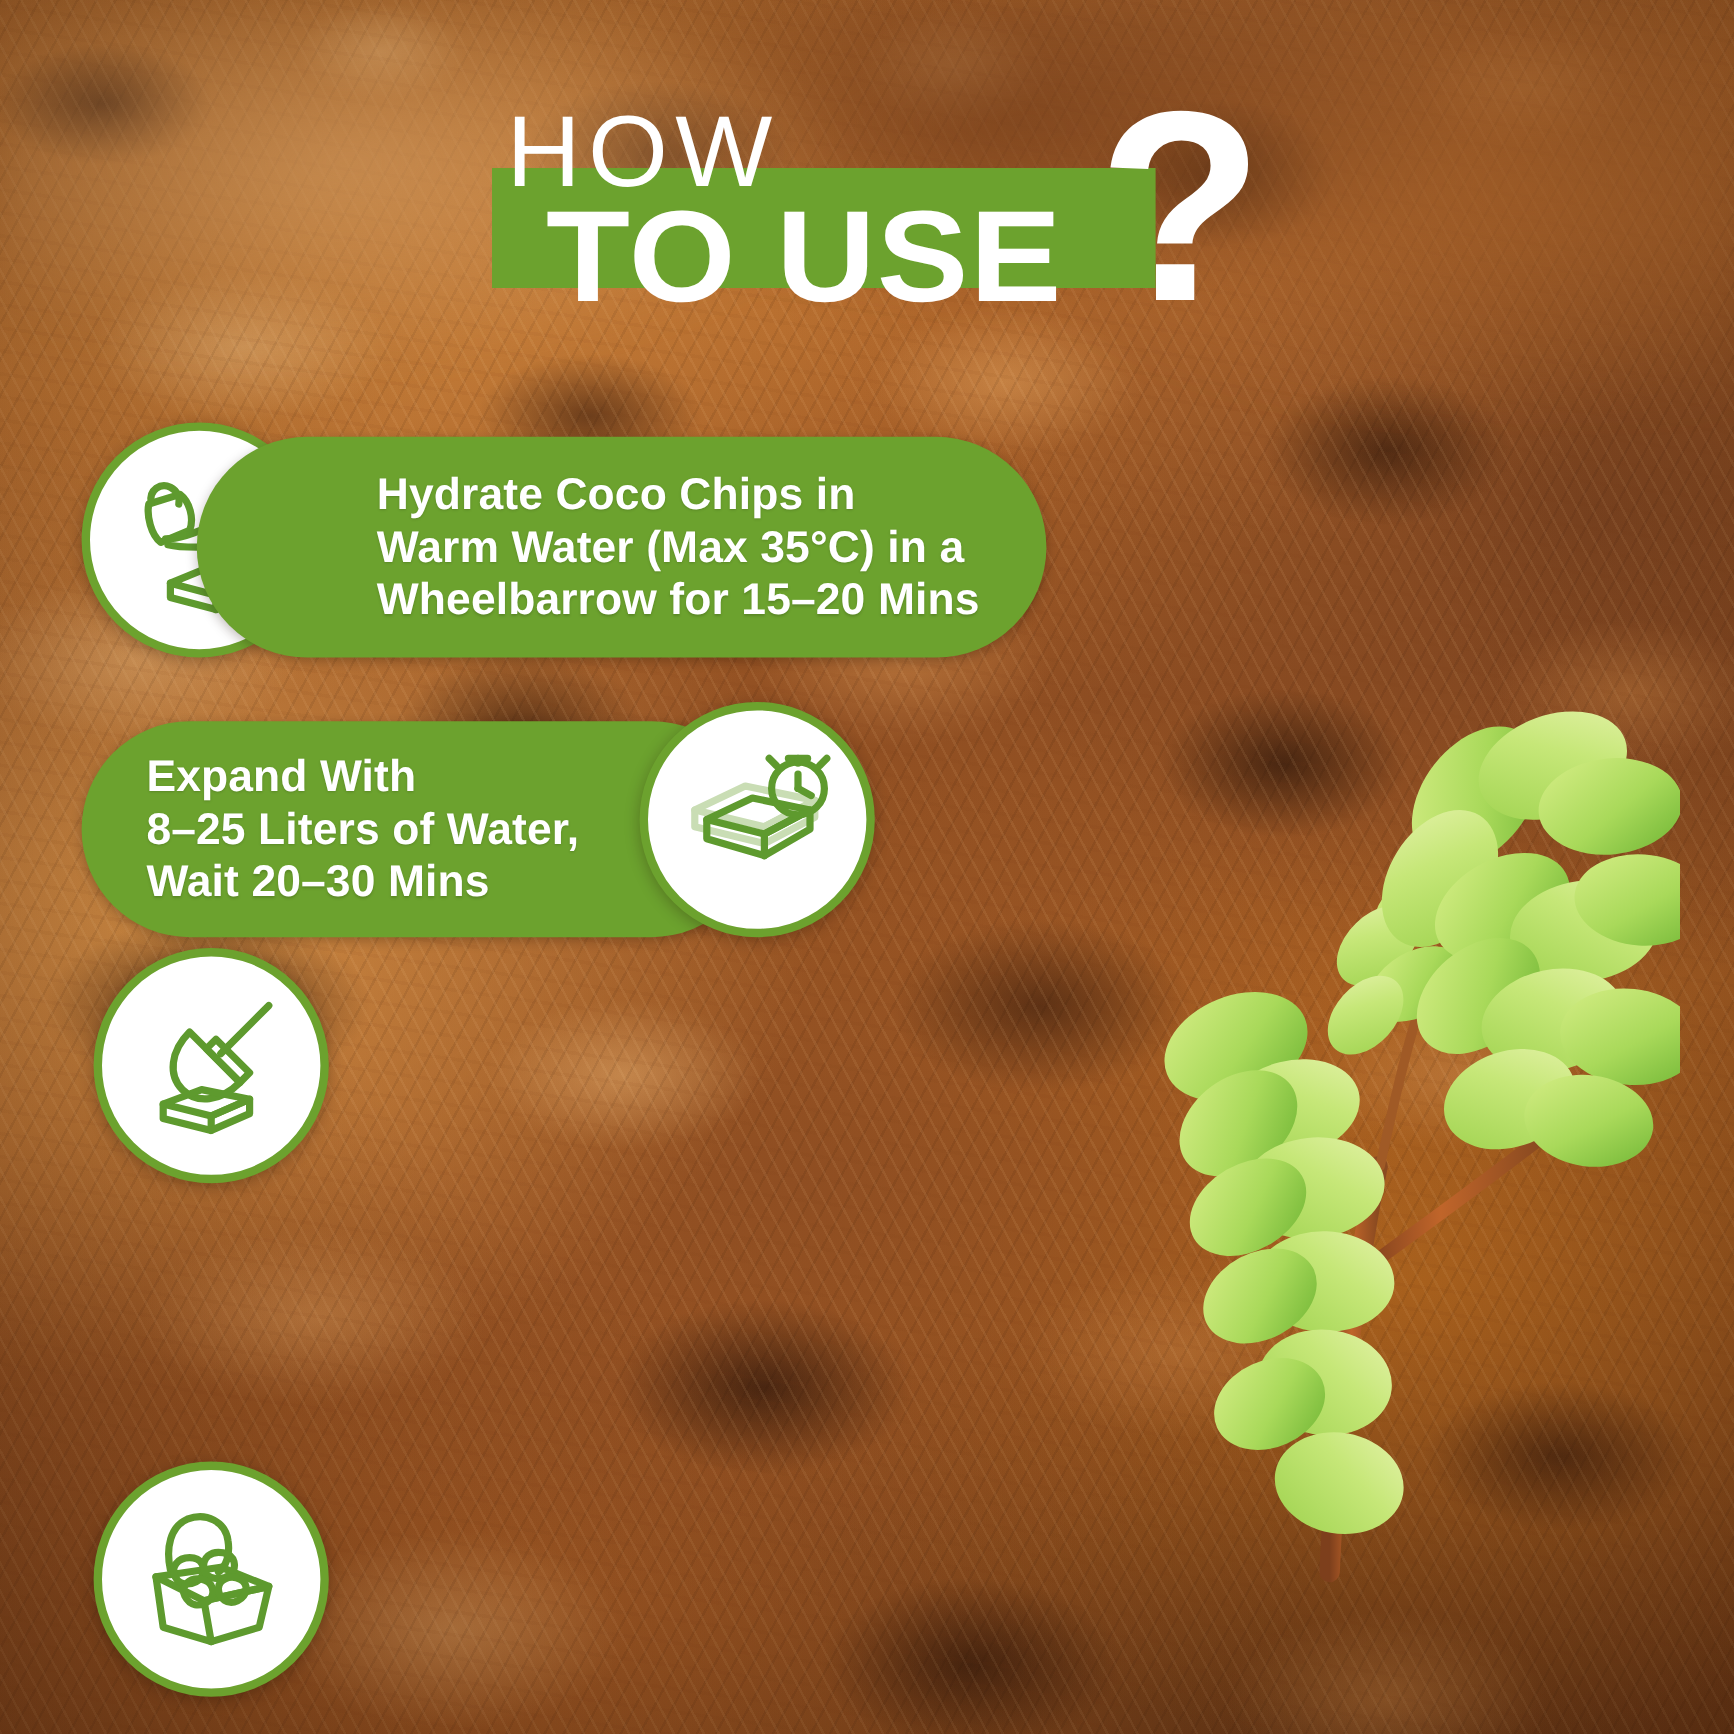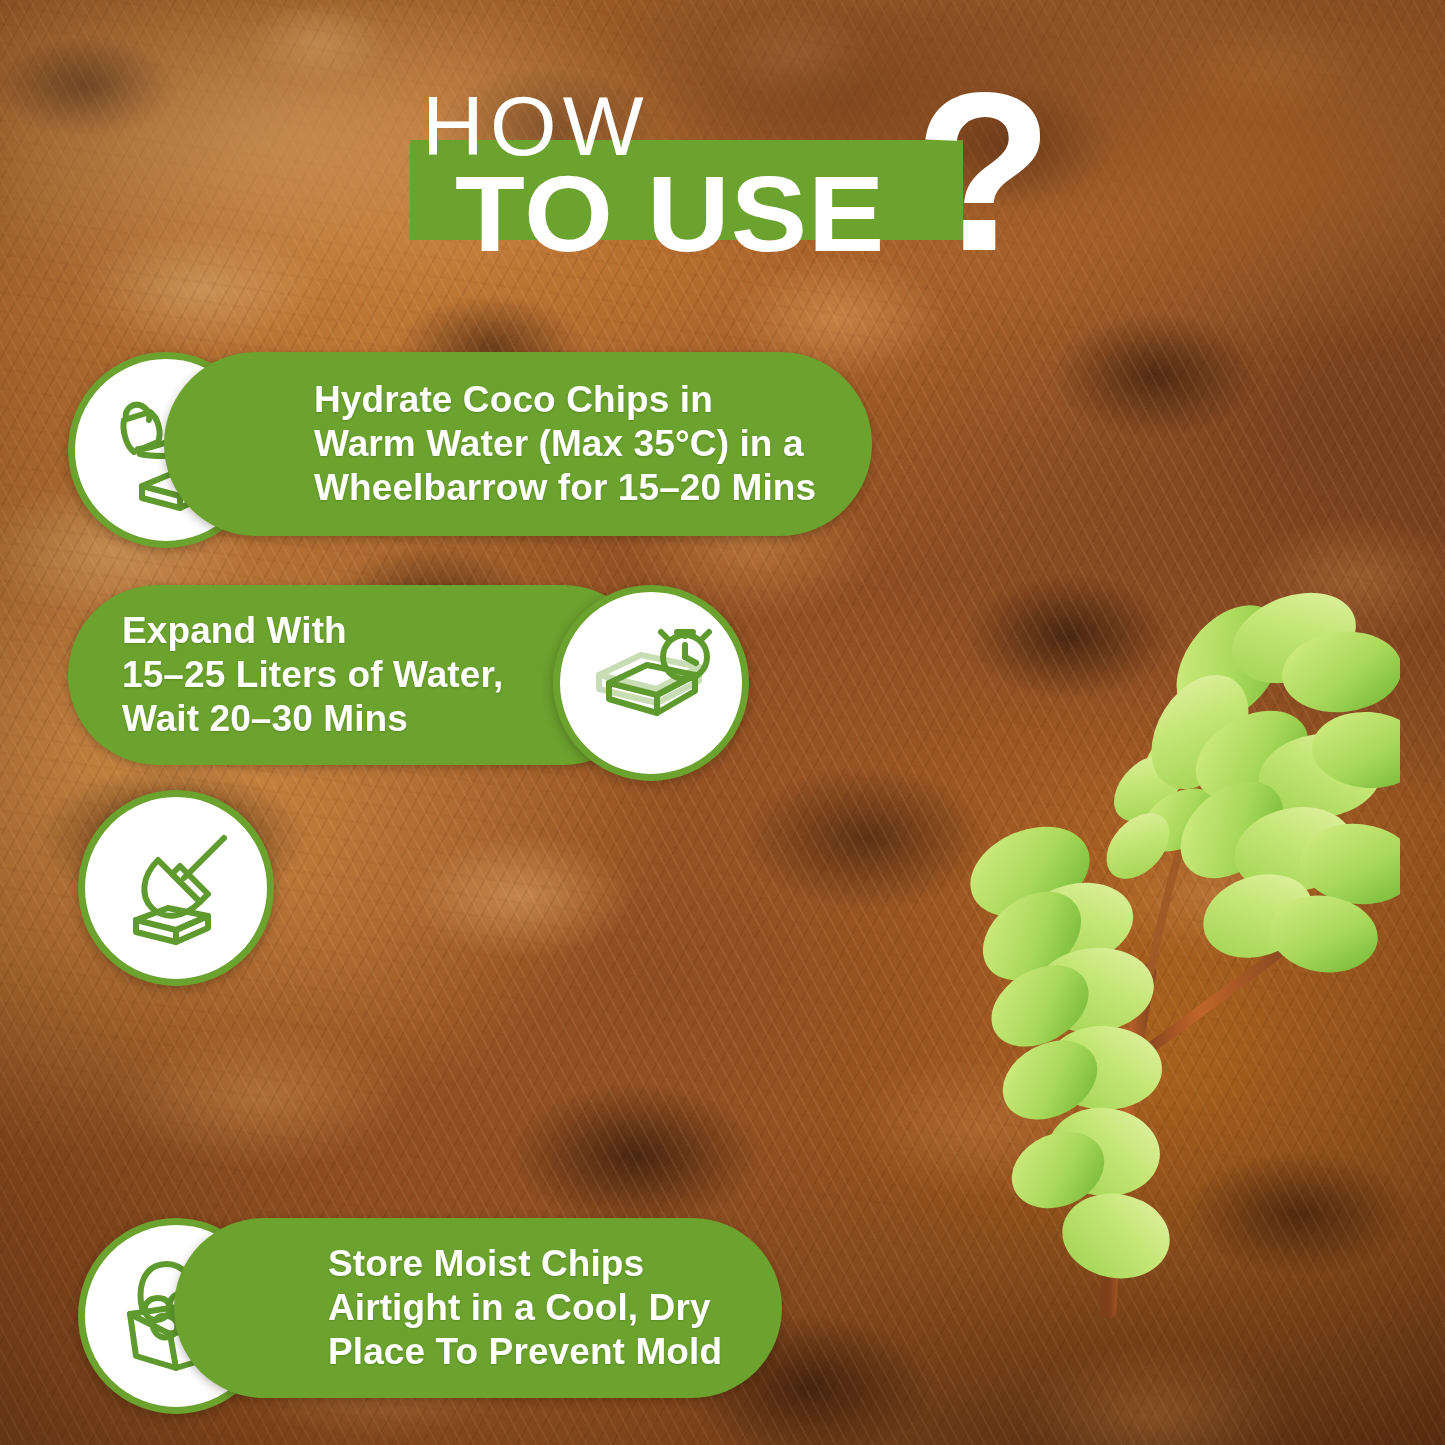--- a/index.html
+++ b/index.html
@@ -101,21 +101,21 @@
     font-family:"Liberation Sans","DejaVu Sans",sans-serif;
     transform:scaleX(1.06);transform-origin:left center;
   }
   .head-q{
     position:absolute;left:915px;top:72px;
     font-size:226px;line-height:200px;font-weight:bold;color:#ffffff;
     font-family:"Liberation Sans","DejaVu Sans",sans-serif;
   }
 
   
-  .step{position:absolute;display:flex;align-items:flex-start;}
+  .step{position:absolute;display:flex;align-items:flex-end;}
   .pill{
     background:#6CA22E;
     border-radius:999px;
     display:flex;align-items:center;
     box-shadow:0 3px 10px rgba(30,14,4,.28);
   }
   .pill-text{
     color:#FFFFFF;
     font-weight:bold;
     font-size:37px;
@@ -280,21 +280,21 @@
         <path class="ico" d="M90 13 L106 13"></path>
         <path class="ico" d="M98 13 L98 17"></path>
         <path class="ico" d="M80 19 L74 13"></path>
         <path class="ico" d="M116 19 L122 13"></path>
         <path class="ico" stroke-width="5" d="M98 38 L98 26"></path>
         <path class="ico" stroke-width="5" d="M98 38 L109 44"></path>
       </svg>
     </div>
     <div class="pill">
       <div class="pill-text">Expand With
-15–25 Liters of Water,
+8–25 Liters of Water,
 Wait 20–30 Mins</div>
     </div>
   </div>
 
   <div class="step order-icon-first" id="row3">
     <div class="badge">
       <svg viewBox="0 0 128 128" xmlns="http://www.w3.org/2000/svg">
 
         <path class="ico" d="M112 14 L72 54"></path>
 
@@ -318,20 +318,15 @@
         <path class="ico" d="M18 62 L72 54 L112 70 L58 82 Z"></path>
         <path class="ico" d="M18 62 L24 104 L64 116 L58 82"></path>
         <path class="ico" d="M58 82 L112 70 L104 104 L64 116"></path>
 
         <path class="ico" d="M34 62 C30 54 36 46 46 46 C56 46 60 54 56 62 C50 70 38 70 34 62 Z"></path>
         <path class="ico" d="M58 56 C56 46 64 40 74 42 C84 44 86 54 80 60 C72 66 60 64 58 56 Z"></path>
         <path class="ico" d="M42 78 C38 70 46 62 56 64 C66 66 68 76 62 82 C54 88 46 86 42 78 Z"></path>
         <path class="ico" d="M70 72 C70 64 80 60 88 64 C96 68 94 78 86 82 C78 86 70 80 70 72 Z"></path>
       </svg>
     </div>
-    <div class="pill">
-      <div class="pill-text">Store Moist Chips
-Airtight in a Cool, Dry
-Place To Prevent Mold</div>
-    </div>
   </div>
 
 </div>
 
 </body></html>

